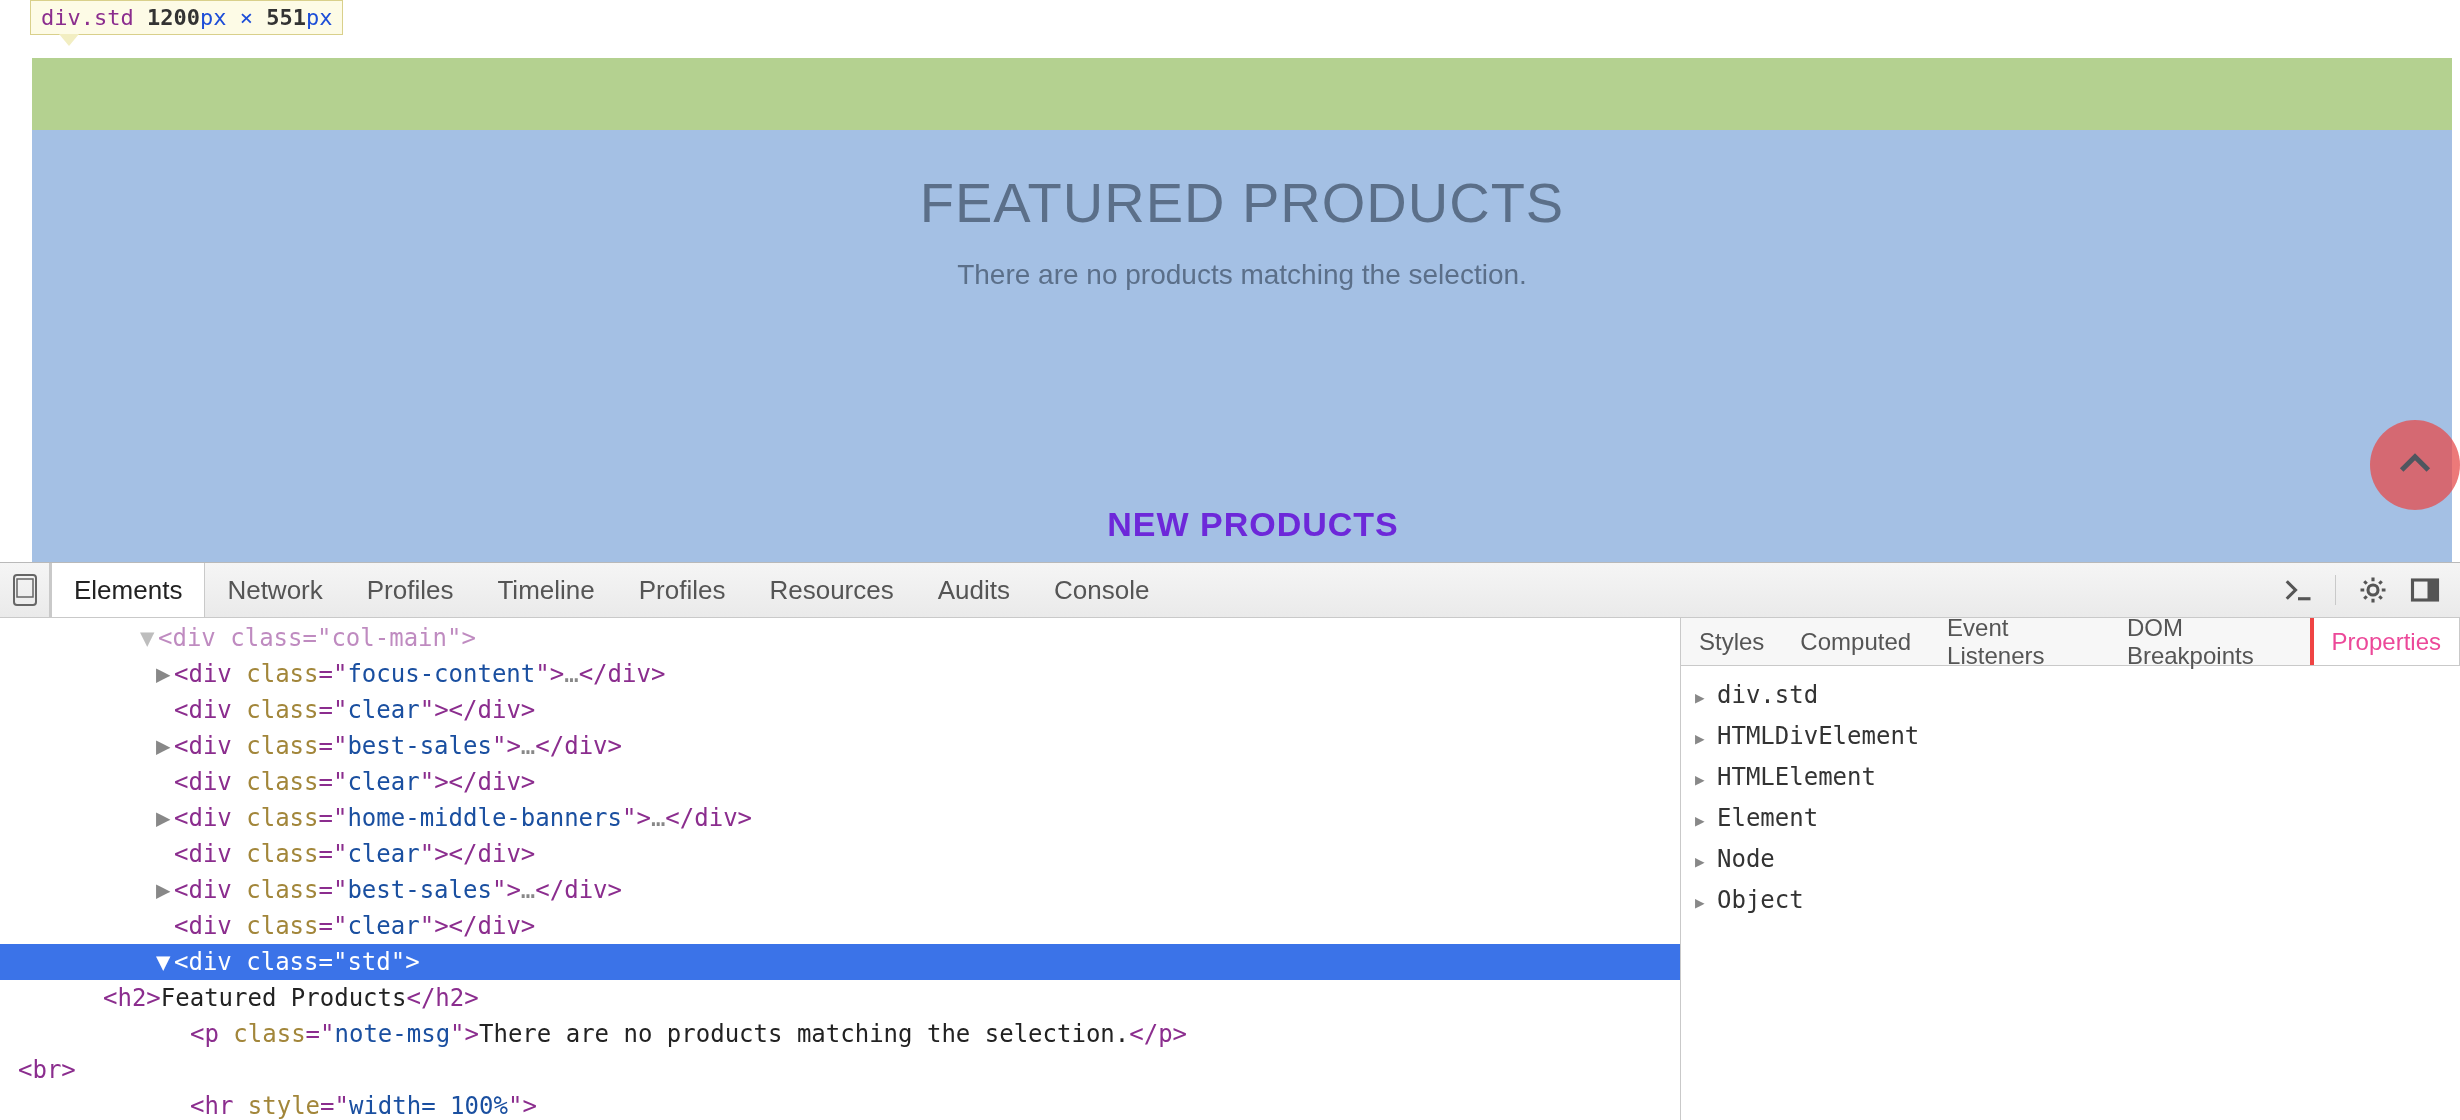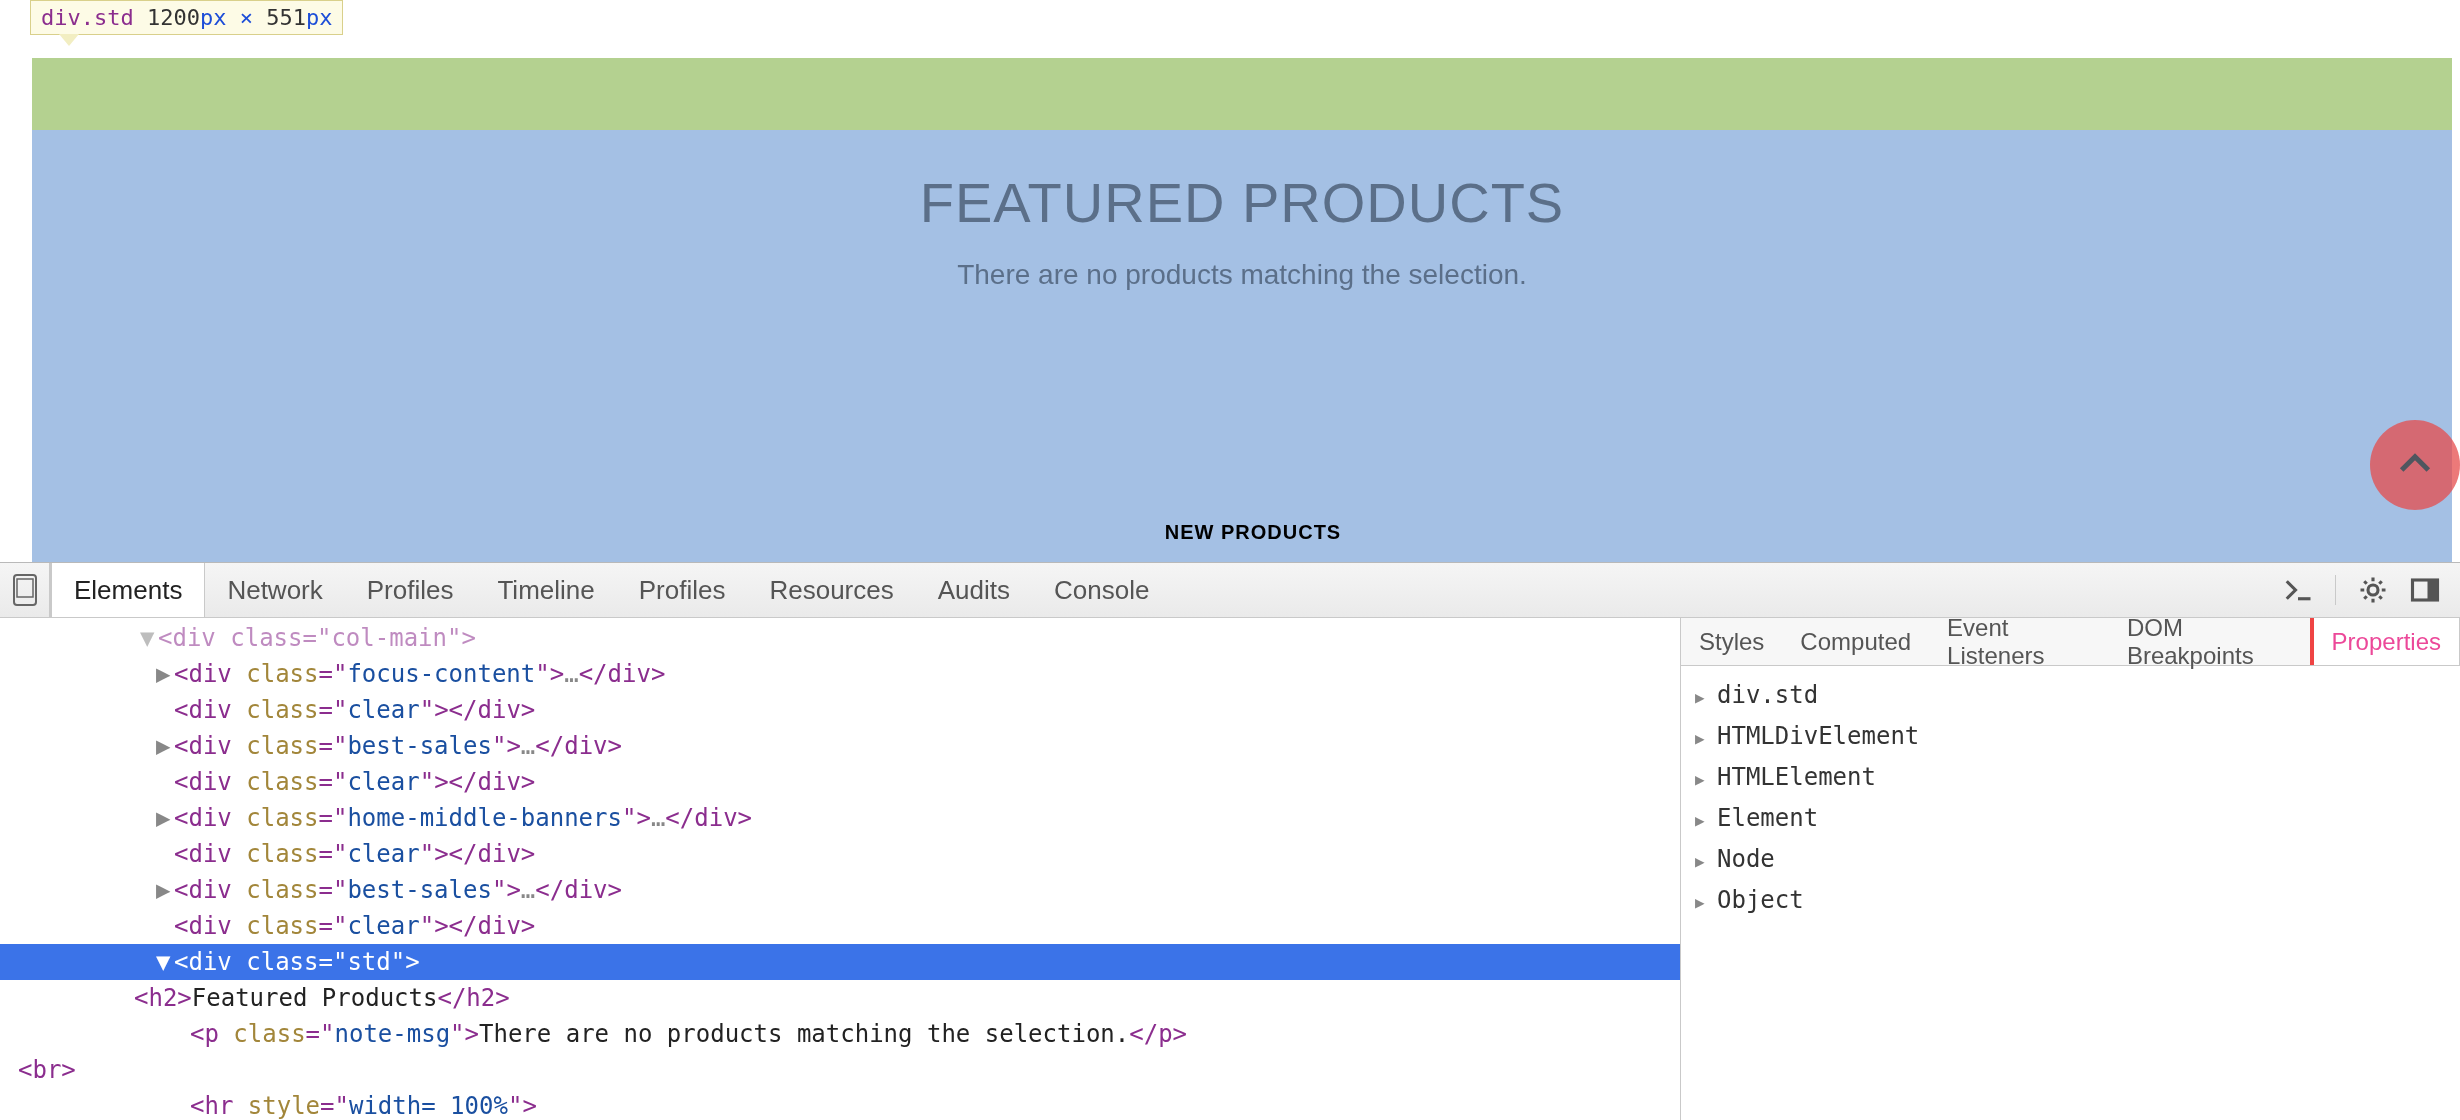--- a/index.html
+++ b/index.html
@@ -10,21 +10,21 @@
     position: absolute; top: 0; left: 30px;
     background: #fdfbe6;
     border: 1px solid #d9d08b;
     padding: 4px 10px;
     font-family: Menlo, Consolas, monospace;
     font-size: 22px;
     color: #333;
     z-index: 10;
   }
   .dim-tooltip .sel { color: #8b2d8e; }
-  .dim-tooltip .num { font-weight: normal; }
+  .dim-tooltip .num { font-weight: bold; }
   .dim-tooltip .px { color: #1d4ed8; font-weight: normal; }
   .dim-tooltip::after {
     content: ""; position: absolute; bottom: -12px; left: 28px;
     width: 0; height: 0;
     border-left: 10px solid transparent;
     border-right: 10px solid transparent;
     border-top: 12px solid #f2eec2;
   }
 
   
@@ -39,21 +39,21 @@
   }
   .overlay-content h2 {
     text-align: center; font-size: 56px; font-weight: 300; color: #5b6f89;
     padding-top: 40px; letter-spacing: 1px;
   }
   .overlay-content .note {
     text-align: center; font-size: 28px; color: #5b6f89; margin-top: 24px;
   }
   .overlay-content .new-heading {
     position: absolute; bottom: 18px; left: 0; right: 0;
-    text-align: center; font-size: 20px; font-weight: 600; color: #000000;
+    text-align: center; font-size: 34px; font-weight: 600; color: #6d28d9;
     letter-spacing: 1px;
     padding-left: 22px;
   }
 
   .scroll-top-btn {
     position: absolute; right: 0; top: 420px;
     width: 90px; height: 90px; border-radius: 50%;
     background: #e64d4d; opacity: 0.75;
     display: flex; align-items: center; justify-content: center;
   }
@@ -180,21 +180,21 @@
         <div class="row" style="padding-left: 140px; opacity: 0.55;"><span class="arrow">▼</span><span class="tag">&lt;div class="col-main"&gt;</span></div>
         <div class="row" style="padding-left: 156px;"><span class="arrow">▶</span><span class="punct">&lt;</span><span class="tag">div</span> <span class="attr-n">class</span><span class="punct">=</span><span class="punct">"</span><span class="attr-v">focus-content</span><span class="punct">"</span><span class="punct">&gt;</span><span class="ellip">…</span><span class="punct">&lt;/</span><span class="tag">div</span><span class="punct">&gt;</span></div>
         <div class="row" style="padding-left: 156px;"><span class="arrow"></span><span class="punct">&lt;</span><span class="tag">div</span> <span class="attr-n">class</span><span class="punct">=</span><span class="punct">"</span><span class="attr-v">clear</span><span class="punct">"</span><span class="punct">&gt;</span><span class="punct">&lt;/</span><span class="tag">div</span><span class="punct">&gt;</span></div>
         <div class="row" style="padding-left: 156px;"><span class="arrow">▶</span><span class="punct">&lt;</span><span class="tag">div</span> <span class="attr-n">class</span><span class="punct">=</span><span class="punct">"</span><span class="attr-v">best-sales</span><span class="punct">"</span><span class="punct">&gt;</span><span class="ellip">…</span><span class="punct">&lt;/</span><span class="tag">div</span><span class="punct">&gt;</span></div>
         <div class="row" style="padding-left: 156px;"><span class="arrow"></span><span class="punct">&lt;</span><span class="tag">div</span> <span class="attr-n">class</span><span class="punct">=</span><span class="punct">"</span><span class="attr-v">clear</span><span class="punct">"</span><span class="punct">&gt;</span><span class="punct">&lt;/</span><span class="tag">div</span><span class="punct">&gt;</span></div>
         <div class="row" style="padding-left: 156px;"><span class="arrow">▶</span><span class="punct">&lt;</span><span class="tag">div</span> <span class="attr-n">class</span><span class="punct">=</span><span class="punct">"</span><span class="attr-v">home-middle-banners</span><span class="punct">"</span><span class="punct">&gt;</span><span class="ellip">…</span><span class="punct">&lt;/</span><span class="tag">div</span><span class="punct">&gt;</span></div>
         <div class="row" style="padding-left: 156px;"><span class="arrow"></span><span class="punct">&lt;</span><span class="tag">div</span> <span class="attr-n">class</span><span class="punct">=</span><span class="punct">"</span><span class="attr-v">clear</span><span class="punct">"</span><span class="punct">&gt;</span><span class="punct">&lt;/</span><span class="tag">div</span><span class="punct">&gt;</span></div>
         <div class="row" style="padding-left: 156px;"><span class="arrow">▶</span><span class="punct">&lt;</span><span class="tag">div</span> <span class="attr-n">class</span><span class="punct">=</span><span class="punct">"</span><span class="attr-v">best-sales</span><span class="punct">"</span><span class="punct">&gt;</span><span class="ellip">…</span><span class="punct">&lt;/</span><span class="tag">div</span><span class="punct">&gt;</span></div>
         <div class="row" style="padding-left: 156px;"><span class="arrow"></span><span class="punct">&lt;</span><span class="tag">div</span> <span class="attr-n">class</span><span class="punct">=</span><span class="punct">"</span><span class="attr-v">clear</span><span class="punct">"</span><span class="punct">&gt;</span><span class="punct">&lt;/</span><span class="tag">div</span><span class="punct">&gt;</span></div>
         <div class="row sel" style="padding-left: 156px;"><span class="arrow">▼</span><span class="punct">&lt;</span><span class="tag">div</span> <span class="attr-n">class</span><span class="punct">=</span><span class="punct">"</span><span class="attr-v">std</span><span class="punct">"</span><span class="punct">&gt;</span></div>
-        <div class="row" style="padding-left: 116px;"><span class="arrow"></span><span class="punct">&lt;</span><span class="tag">h2</span><span class="punct">&gt;</span><span class="txt">Featured Products</span><span class="punct">&lt;/</span><span class="tag">h2</span><span class="punct">&gt;</span></div>
+        <div class="row" style="padding-left: 85px;"><span class="arrow"></span><span class="punct">&lt;</span><span class="tag">h2</span><span class="punct">&gt;</span><span class="txt">Featured Products</span><span class="punct">&lt;/</span><span class="tag">h2</span><span class="punct">&gt;</span></div>
         <div class="row" style="padding-left: 172px;"><span class="arrow"></span><span class="punct">&lt;</span><span class="tag">p</span> <span class="attr-n">class</span><span class="punct">=</span><span class="punct">"</span><span class="attr-v">note-msg</span><span class="punct">"</span><span class="punct">&gt;</span><span class="txt">There are no products matching the selection.</span><span class="punct">&lt;/</span><span class="tag">p</span><span class="punct">&gt;</span></div>
         <div class="row" style=""><span class="arrow"></span><span class="punct">&lt;</span><span class="tag">br</span><span class="punct">&gt;</span></div>
         <div class="row" style="padding-left: 172px;"><span class="arrow"></span><span class="punct">&lt;</span><span class="tag">hr</span> <span class="attr-n">style</span><span class="punct">=</span><span class="punct">"</span><span class="attr-v">width= 100%</span><span class="punct">"</span><span class="punct">&gt;</span></div>
       </div>
 
     <div class="side-panel">
       <div class="side-tabs">
         <div class="stab">Styles</div>
         <div class="stab">Computed</div>
         <div class="stab">Event Listeners</div>

